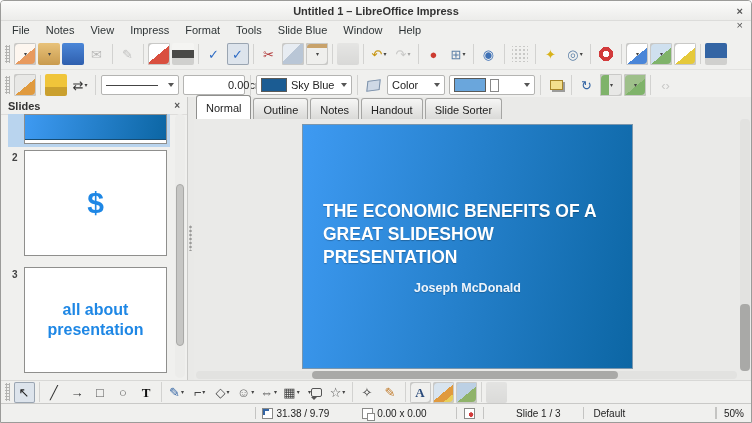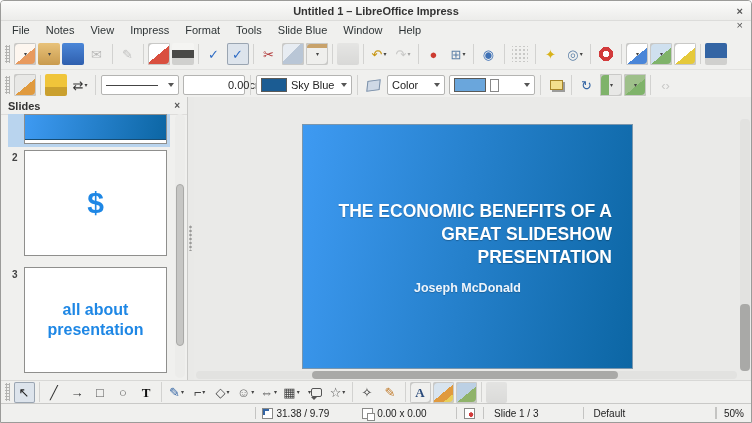--- a/index.html
+++ b/index.html
@@ -93,21 +93,21 @@
   
   #ws{position:absolute;left:193px;top:96px;right:0;bottom:42px;background:#eaeae8;}
   .tabs{position:absolute;left:2px;top:0;height:22px;display:flex;align-items:flex-end;}
   .tab{height:17px;padding:2px 9px 1px;font-size:11px;color:#222;
        background:linear-gradient(#f6f6f5,#dadad8);border:1px solid #a5a5a3;border-bottom:none;
        border-radius:3px 3px 0 0;margin-right:2px;display:flex;align-items:center;white-space:nowrap;}
   .tab.active{background:#fff;height:20px;border-color:#8f8f8d;}
 
   .slide{position:absolute;left:108px;top:27px;width:331px;height:245px;
          border:1px solid #7a96ad;box-sizing:border-box;}
-  .slide-title{margin:75px 20px 0;text-align:right;color:#fff;font-weight:bold;
+  .slide-title{margin:75px 20px 0;text-align:left;color:#fff;font-weight:bold;
          font-size:17.5px;line-height:1.3;text-shadow:0 1px 1px rgba(0,0,0,.25);}
   .slide-sub{margin:13px 20px 0;text-align:center;color:#eef5fc;font-weight:bold;
          font-size:12.5px;text-shadow:0 1px 1px rgba(0,0,0,.2);}
 
   .hscroll{position:absolute;left:2px;right:14px;bottom:1px;height:8px;background:#e2e2e0;border-radius:4px;}
   .hscroll .sthumb{position:absolute;left:116px;width:306px;top:0;bottom:0;
          background:#a9a9a7;border-radius:4px;}
   .vscroll{position:absolute;right:1px;top:22px;bottom:11px;width:10px;background:#e2e2e0;border-radius:4px;}
   .vscroll .sthumb{position:absolute;top:185px;height:67px;left:0;right:0;
          background:#a9a9a7;border-radius:4px;}
@@ -435,20 +435,28 @@
         <div class="sthumb"></div>
       </div>
     </div>
   </div>
 
   <div id="split">
     <div class="sgrip"></div>
   </div>
 
   <div id="ws">
+    <div class="tabs">
+
+    <span class="tab active">Normal</span>
+        <span class="tab">Outline</span>
+        <span class="tab">Notes</span>
+        <span class="tab">Handout</span>
+        <span class="tab">Slide Sorter</span>
+      </div>
 
     <div class="slide" style="background:linear-gradient(100deg,#3e9af2,#0c66a4);">
       <div class="slide-title">THE ECONOMIC BENEFITS OF A GREAT SLIDESHOW PRESENTATION</div>
       <div class="slide-sub">Joseph McDonald</div>
     </div>
 
     <div class="hscroll">
       <div class="sthumb"></div>
     </div>
     <div class="vscroll">
@@ -572,21 +580,21 @@
     </span>
     <span class="sb-sec" style="width:108px;">
       <span class="mi mi-size"></span>
       <span>0.00 x 0.00</span>
     </span>
     <span class="sb-sep"></span>
     <span class="sb-sec" style="width:30px;justify-content:center;">
       <span class="mi mi-mod"></span>
     </span>
     <span class="sb-sep"></span>
-    <span class="sb-sec" style="width:112px;padding-left:10px;">
+    <span class="sb-sec" style="width:112px;padding-left:10px;justify-content:center;">
       <span>Slide 1 / 3</span>
     </span>
     <span class="sb-sep"></span>
     <span class="sb-sec" style="width:150px;padding-left:10px;">
       <span>Default</span>
     </span>
     <span class="sb-sep"></span>
     <span class="sb-sec" style="flex:1;"></span>
     <span class="sb-sep"></span>
     <span class="sb-sec" style="width:38px;justify-content:flex-end;padding-right:7px;">

